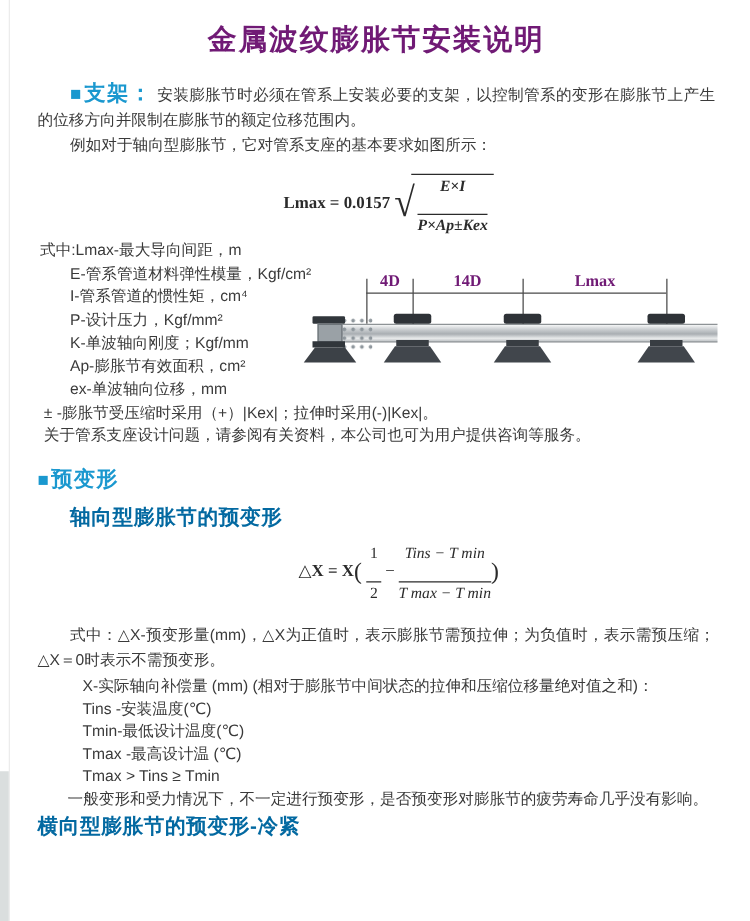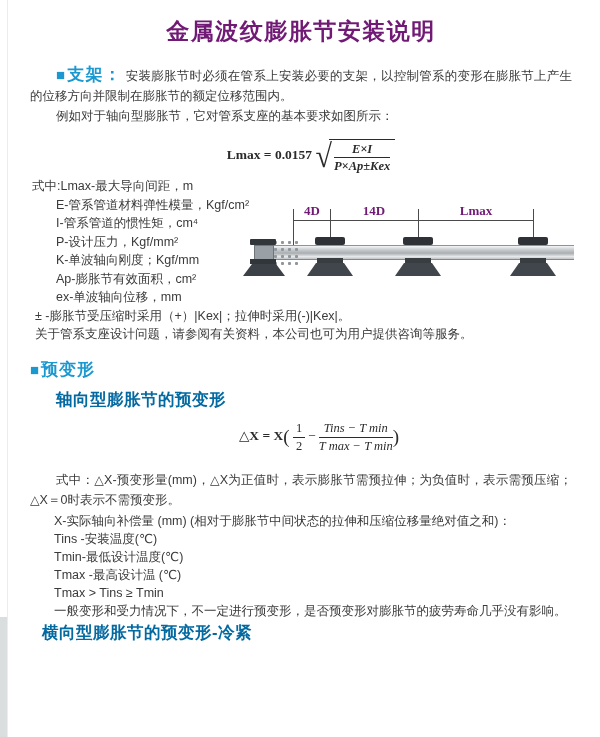--- a/index.html
+++ b/index.html
@@ -20,21 +20,21 @@
   .marker{color:#1a98cf;font-size:15px;margin-right:1px;font-weight:400;}
   .example{margin-top:1px;}
 
   
   .formula{text-align:center;font-family:"Liberation Serif","DejaVu Serif",serif;color:#2b2b2b;}
   .f1{margin:12px 0 4px 0;font-weight:700;font-size:13.5px;transform:translateX(10px);}
   .sqrt{display:inline-flex;align-items:center;vertical-align:middle;}
   .rad{font-size:30px;font-weight:400;line-height:1;margin-right:-3px;transform:scaleY(1.1);}
   .sqrt-body{border-top:1.6px solid #2b2b2b;padding:2px 5px 0 5px;}
   .frac{display:inline-block;text-align:center;vertical-align:middle;line-height:1.15;font-size:12.5px;}
-  .frac .fn{display:block;border-bottom:1px solid #2b2b2b;padding:0 3px 1px 3px;}
+  .frac .fn{display:block;border-bottom:1px solid #2b2b2b;padding:0 3px 15px 3px;}
   .frac .fd{display:block;padding-top:1px;}
   .ital{font-style:italic;}
   .f2{margin:10px 0 6px 0;font-size:13.5px;font-weight:700;transform:translateX(18px);}
   .f2 .frac{font-weight:400;}
   .bigp{font-size:19px;font-weight:400;vertical-align:middle;}
   .mop{font-weight:400;padding:0 3px;}
 
   
   .defs{position:relative;margin-top:3px;font-size:12.5px;line-height:18.5px;min-height:167px;}
   .def-line{white-space:nowrap;}
@@ -65,24 +65,24 @@
   .support{position:absolute;top:36px;width:48px;height:40px;transform:translateX(-50%);}
   .s1{left:84px;}.s2{left:172px;}.s3{left:287px;}
   .support .cap{position:absolute;left:9px;top:0;width:30px;height:8px;background:#2e3237;border-radius:2px;}
   .support .saddle{position:absolute;left:11px;top:21px;width:26px;height:5px;background:#383d42;}
   .support .base{position:absolute;left:1px;top:26px;width:28px;height:0;
     border-bottom:13px solid #41464c;border-left:9px solid rgba(0,0,0,0);border-right:9px solid rgba(0,0,0,0);}
 
   .sec2-heading-row{margin-top:14px;margin-bottom:4px;}
   .subhead{color:#0369a1;font-size:16.5px;font-weight:700;letter-spacing:0.5px;margin-top:8px;}
   .subhead.axial{margin-left:26px;}
-  .subhead.lateral{margin-left:12px;margin-top:2px;}
+  .subhead.lateral{margin-left:0;margin-top:2px;}
 
   .axdefs{font-size:12.5px;line-height:18px;margin-top:2px;}
-  .axdefs .def-line{margin-left:24px;white-space:nowrap;}
+  .axdefs .def-line{margin-left:36px;white-space:nowrap;}
   .axnote{margin-top:18px;}
   .footnote{margin-left:24px;margin-top:1px;white-space:nowrap;font-size:12.5px;}
 
   
   .scan-edge{position:absolute;left:0;bottom:0;width:7px;height:120px;background:#d4d8d8;opacity:0.85;}
   .scan-line{position:absolute;left:7px;top:0;width:1px;height:737px;background:#ececec;}
 </style>
 </head>
 <body>
 

